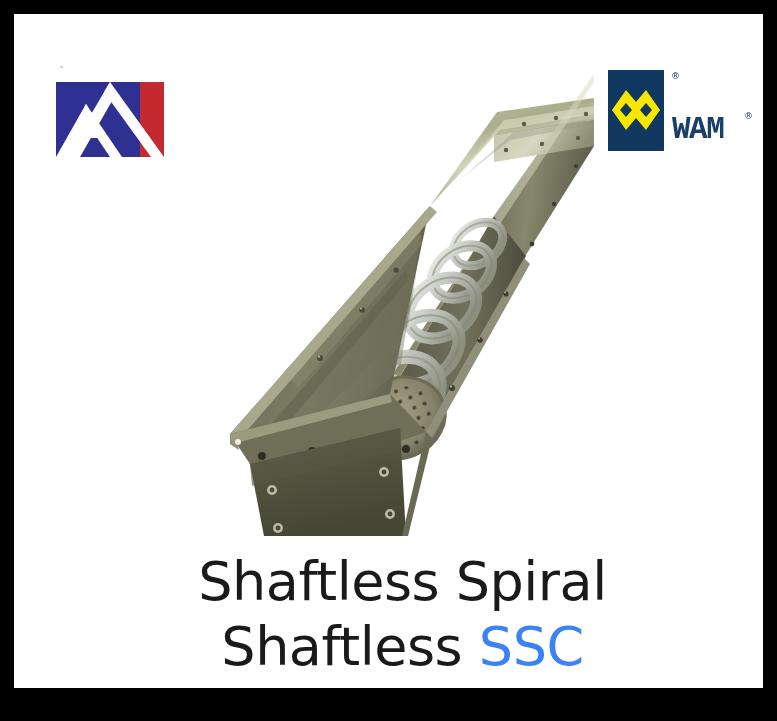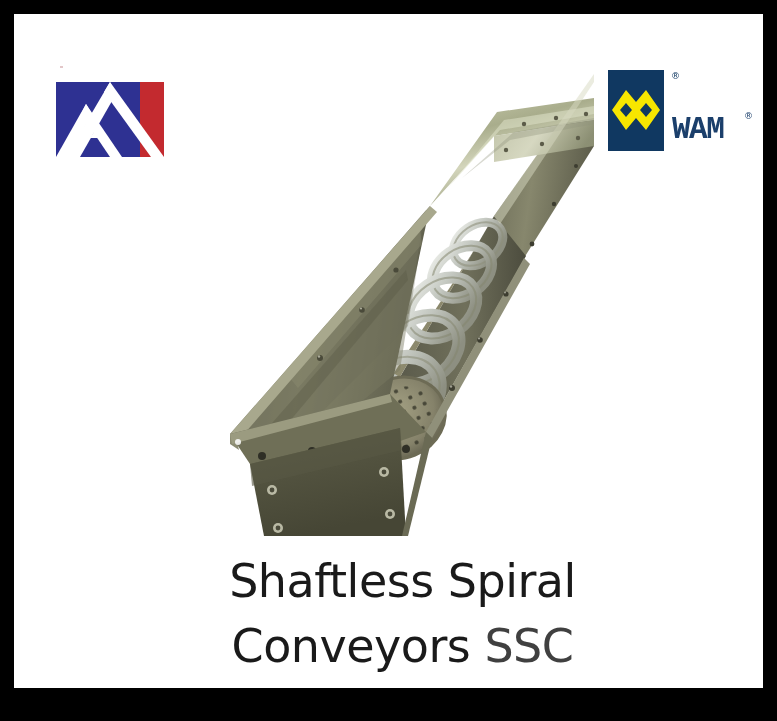--- a/index.html
+++ b/index.html
@@ -104,27 +104,27 @@
   .photo svg { display: block; width: 400px; height: 478px; }
 
   
   .caption {
     position: absolute;
     left: 14px;
     top: 535px;
     width: 749px;
     text-align: center;
     font-family: "DejaVu Sans", sans-serif;
-    font-size: 46px;
+    font-size: 54px;
     line-height: 65px;
     color: #1a1a1a;
     letter-spacing: -0.5px;
   }
   .caption-line { display: block; white-space: nowrap; }
-  .model-code { color: #404040; }
+  .model-code { color: #3b82f6; }
 </style>
 </head>
 <body>
 
 <div class="page">
   <div class="inner-frame">
 
     <div class="speck"></div>
 
     <div class="left-logo">
@@ -316,17 +316,17 @@
           <circle cx="285" cy="280.5" r="1.1"></circle>
           <circle cx="311" cy="234.5" r="1"></circle>
         </g>
 
         <path d="M300 158 L400 16 L400 24 L306 166 Z" fill="#d8dac2" opacity="0.5"></path>
       </svg>
     </div>
 
     <div class="caption">
       <span class="caption-line">Shaftless Spiral</span>
-      <span class="caption-line"><span>Conveyors </span><span class="model-code">SSC</span></span>
+      <span class="caption-line"><span>Shaftless </span><span class="model-code">SSC</span></span>
     </div>
 
   </div>
 </div>
 
 </body></html>

